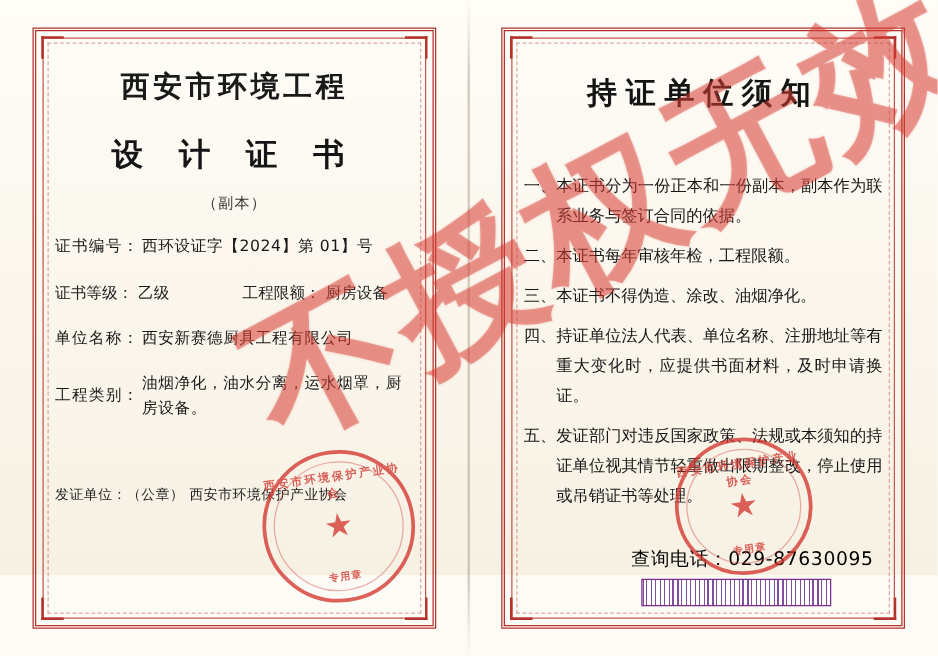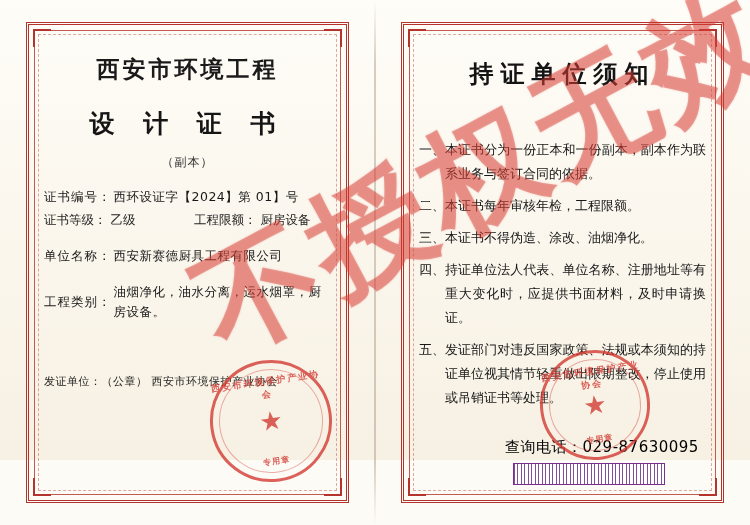--- a/index.html
+++ b/index.html
@@ -91,21 +91,21 @@
   .field{
     display:flex;
     align-items:center;
     font-size:12.5px;
     margin-top:16px;
     line-height:20px;
     color:#181818;
   }
   .field .lab{flex:0 0 auto;letter-spacing:1px;}
   .field .val{flex:1 1 auto;padding-left:2px;letter-spacing:.5px;}
-  .row-two{display:flex;font-size:12.5px;margin-top:3px;line-height:20px;}
+  .row-two{display:flex;font-size:12.5px;margin-top:17px;line-height:20px;}
   .row-two .c1{flex:0 0 150px;}
   .row-two .c2{flex:1 1 auto;}
   .issuer{margin-top:52px;font-size:11px;letter-spacing:.5px;}
   .valid{margin-top:20px;font-size:12.5px;letter-spacing:.5px;}
 
   
   .notice-title{
     text-align:center;
     font-family:"DejaVu Serif","Liberation Serif",serif;
     font-weight:bold;

